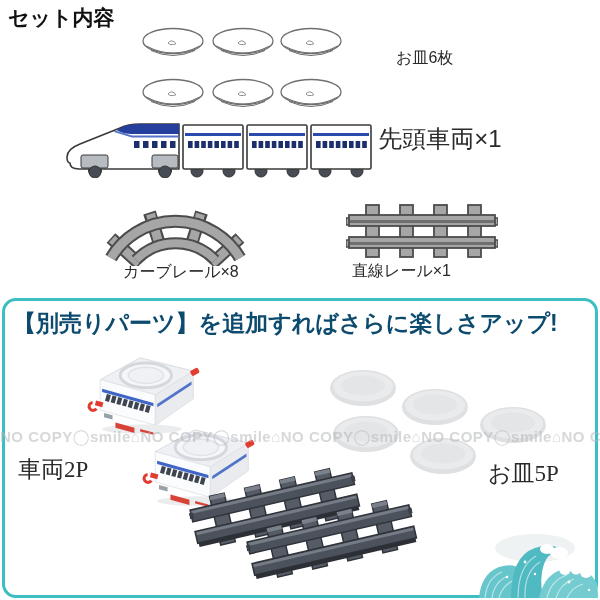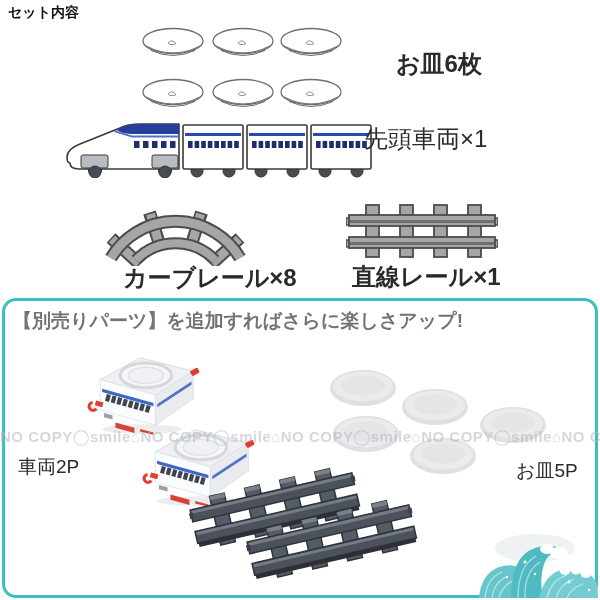--- a/index.html
+++ b/index.html
@@ -1,24 +1,24 @@
 <!DOCTYPE html>
 <html><head>
 <meta charset="utf-8">
 <style>
   html,body{margin:0;padding:0;background:#fff;}
   #canvas{position:relative;width:600px;height:600px;background:#fff;overflow:hidden;
           font-family:"Liberation Sans","DejaVu Sans",sans-serif;}
   .abs{position:absolute;}
-  .title{font-size:14px;font-weight:bold;color:#111;}
-  .big-lbl{font-size:24px;color:#2a2a2a;font-weight:bold;}
-  .addon-lbl{font-size:19px;color:#2a2a2a;}
+  .title{font-size:21px;font-weight:bold;color:#111;}
+  .big-lbl{font-size:16px;color:#2a2a2a;}
+  .addon-lbl{font-size:23px;color:#2a2a2a;font-family:Liberation Serif, serif;}
   .addon-box{left:2px;top:298px;width:590px;height:294px;border:3px solid #3dbec2;border-radius:14px;background:#fff;}
-  .addon-heading{left:13px;top:308px;font-size:19px;font-weight:bold;color:#737373;white-space:nowrap;}
-  .train-lbls{left:364px;top:123px;width:152px;font-size:24px;line-height:31px;color:#2a2a2a;}
+  .addon-heading{left:13px;top:308px;font-size:23px;font-weight:bold;color:#0c4a6e;white-space:nowrap;}
+  .train-lbls{left:364px;top:123px;width:152px;text-align:center;font-size:24px;line-height:31px;color:#2a2a2a;}
   .watermark{left:0;top:428px;width:600px;font-size:15px;font-weight:bold;color:#b4b7ba;opacity:.55;
              letter-spacing:.5px;white-space:nowrap;overflow:hidden;z-index:30;}
   .rail-rot{transform:rotate(-13deg);}
 </style>
 </head>
 <body>
 
 <div id="canvas">
 
   <svg width="0" height="0" style="position:absolute" aria-hidden="true">
@@ -222,21 +222,21 @@
     </svg>
   <svg class="abs" style="left:479px;top:406px" width="68" height="38" viewBox="0 0 68 38">
       <use href="#plate-3d"></use>
     </svg>
   <svg class="abs" style="left:332px;top:415px" width="68" height="38" viewBox="0 0 68 38">
       <use href="#plate-3d"></use>
     </svg>
   <svg class="abs" style="left:409px;top:437px" width="68" height="38" viewBox="0 0 68 38">
       <use href="#plate-3d"></use>
     </svg>
-  <div class="abs addon-lbl" style="left:516px;top:458px;">お皿5P</div>
+  <div class="abs addon-lbl" style="left:488px;top:458px;">お皿5P</div>
 
   <svg class="abs rail-rot" style="left:190px;top:480px" width="170" height="58" viewBox="0 0 170 58">
       <use href="#rail-dark"></use>
     </svg>
   <svg class="abs rail-rot" style="left:247px;top:512px" width="170" height="58" viewBox="0 0 170 58">
       <use href="#rail-dark"></use>
     </svg>
 
   <svg class="abs" style="left:477px;top:522px;z-index:10" width="122" height="76" viewBox="0 0 122 76">
     <ellipse cx="58" cy="26" rx="40" ry="14" fill="#eef2f3"></ellipse>

